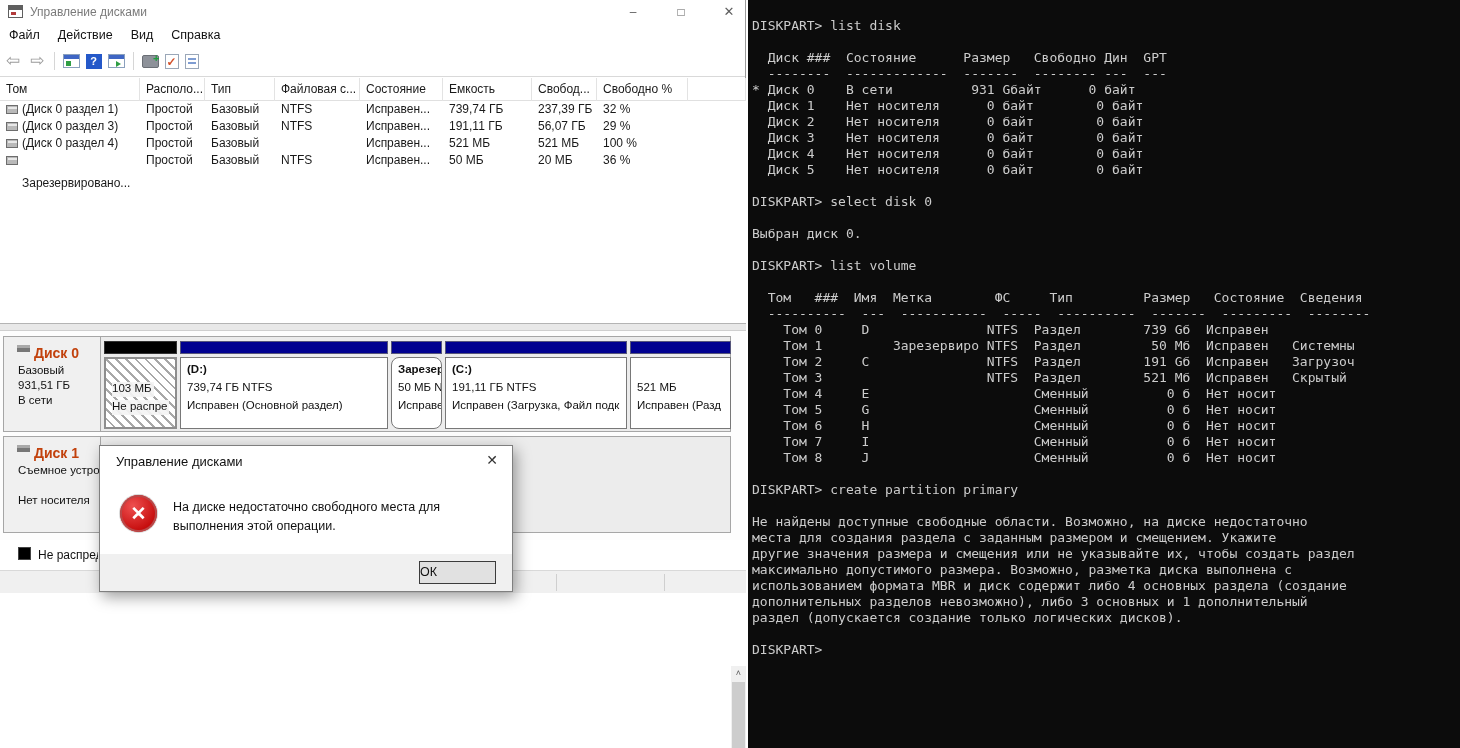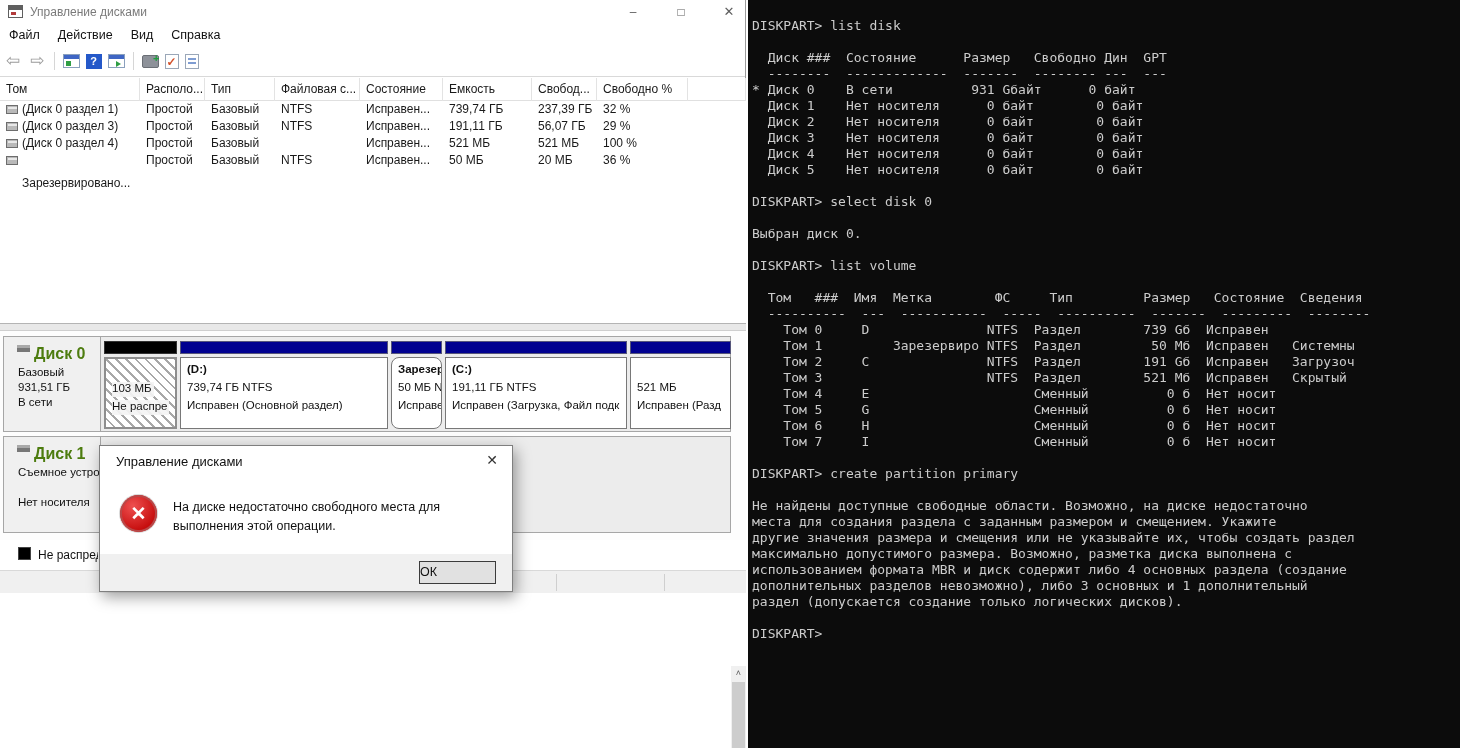--- a/index.html
+++ b/index.html
@@ -60,21 +60,21 @@
               border-top:1px solid #b4b4b4; border-bottom:1px solid #cfcfcf; }
 
   
   #gpane { position:absolute; left:0; top:331px; width:746px; height:239px; background:#fdfdfd; }
 
   .disk-row { position:absolute; left:3px; width:728px; background:#ececec; border:1px solid #a6a6a6; }
   #disk0-row { top:5px; height:96px; }
   #disk1-row { top:105px; height:97px; }
   .disk-panel { position:absolute; left:0; top:0; width:97px; height:100%; background:#f0f0f0;
                 border-right:1px solid #a6a6a6; overflow:hidden; }
-  .disk-panel .dname { font-weight:bold; font-size:16px; color:#4d7c0f; margin:8px 0 2px 14px; white-space:nowrap; }
+  .disk-panel .dname { font-weight:bold; font-size:14px; color:#c2410c; margin:8px 0 2px 14px; white-space:nowrap; }
   .disk-panel .dline { font-size:11.5px; color:#111; margin-left:14px; line-height:15px; white-space:nowrap; }
   .disk-icon { position:absolute; left:13px; top:11px; width:13px; height:4px; background:#777;
                box-shadow:0 -3px 0 #a9a9a9; }
   .disk-panel .dname { margin-left:30px; }
   .disk-panel .dline { margin-left:14px; }
 
   .part-strip { position:absolute; top:4px; height:13px; background:#000090; border:1px solid #55557a; }
   .part-strip.unalloc { background:#000000; border-color:#333; }
   .part-body { position:absolute; top:20px; height:72px; background:#fff; border:1px solid #787878;
                overflow:hidden; }
@@ -304,20 +304,21 @@
     <div class="tline">  Том   ###  Имя  Метка        ФС     Тип         Размер   Состояние  Сведения</div>
     <div class="tline">  ----------  ---  -----------  -----  ----------  -------  ---------  --------</div>
     <div class="tline">    Том 0     D               NTFS  Раздел        739 Gб  Исправен</div>
     <div class="tline">    Том 1         Зарезервиро NTFS  Раздел         50 Мб  Исправен   Системны</div>
     <div class="tline">    Том 2     C               NTFS  Раздел        191 Gб  Исправен   Загрузоч</div>
     <div class="tline">    Том 3                     NTFS  Раздел        521 Мб  Исправен   Скрытый</div>
     <div class="tline">    Том 4     E                     Сменный          0 б  Нет носит</div>
     <div class="tline">    Том 5     G                     Сменный          0 б  Нет носит</div>
     <div class="tline">    Том 6     H                     Сменный          0 б  Нет носит</div>
     <div class="tline">    Том 7     I                     Сменный          0 б  Нет носит</div>
+    <div class="tline">    Том 8     J                     Сменный          0 б  Нет носит</div>
     <div class="tline"></div>
     <div class="tline">DISKPART&gt; create partition primary</div>
     <div class="tline"></div>
     <div class="tline">Не найдены доступные свободные области. Возможно, на диске недостаточно</div>
     <div class="tline">места для создания раздела с заданным размером и смещением. Укажите</div>
     <div class="tline">другие значения размера и смещения или не указывайте их, чтобы создать раздел</div>
     <div class="tline">максимально допустимого размера. Возможно, разметка диска выполнена с</div>
     <div class="tline">использованием формата MBR и диск содержит либо 4 основных раздела (создание</div>
     <div class="tline">дополнительных разделов невозможно), либо 3 основных и 1 дополнительный</div>
     <div class="tline">раздел (допускается создание только логических дисков).</div>

